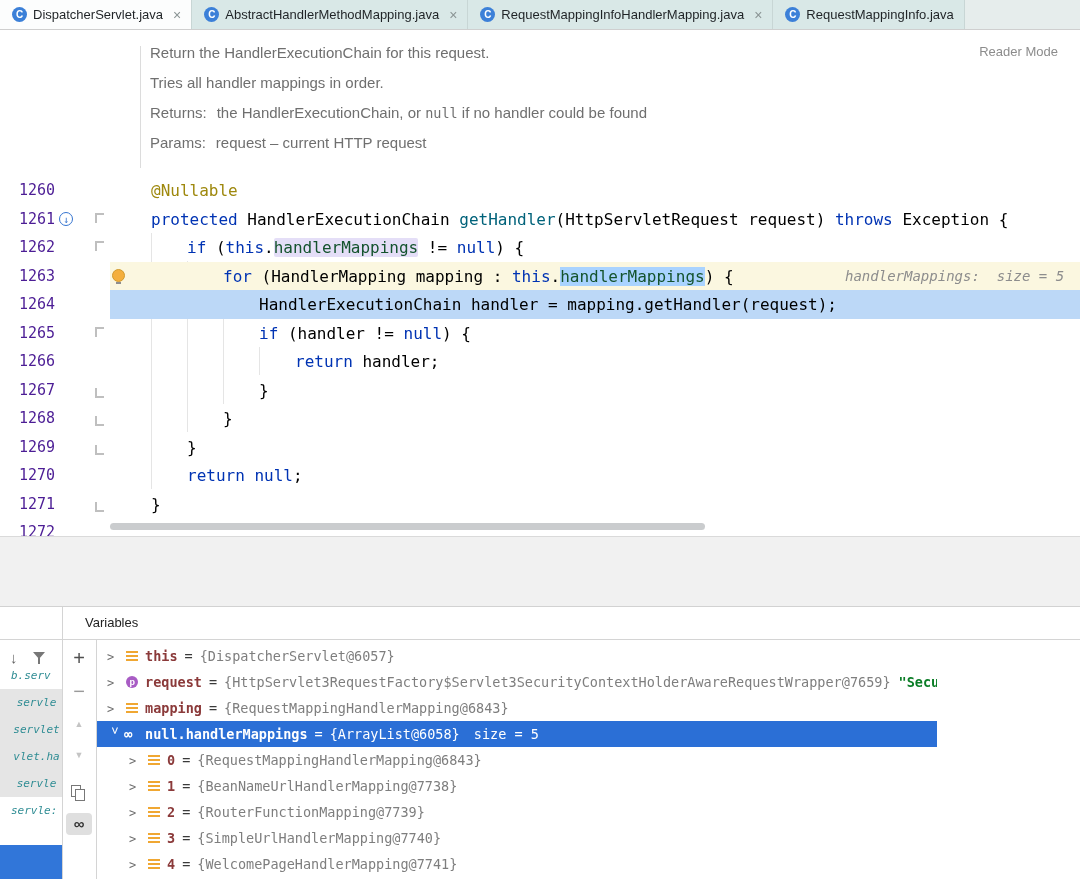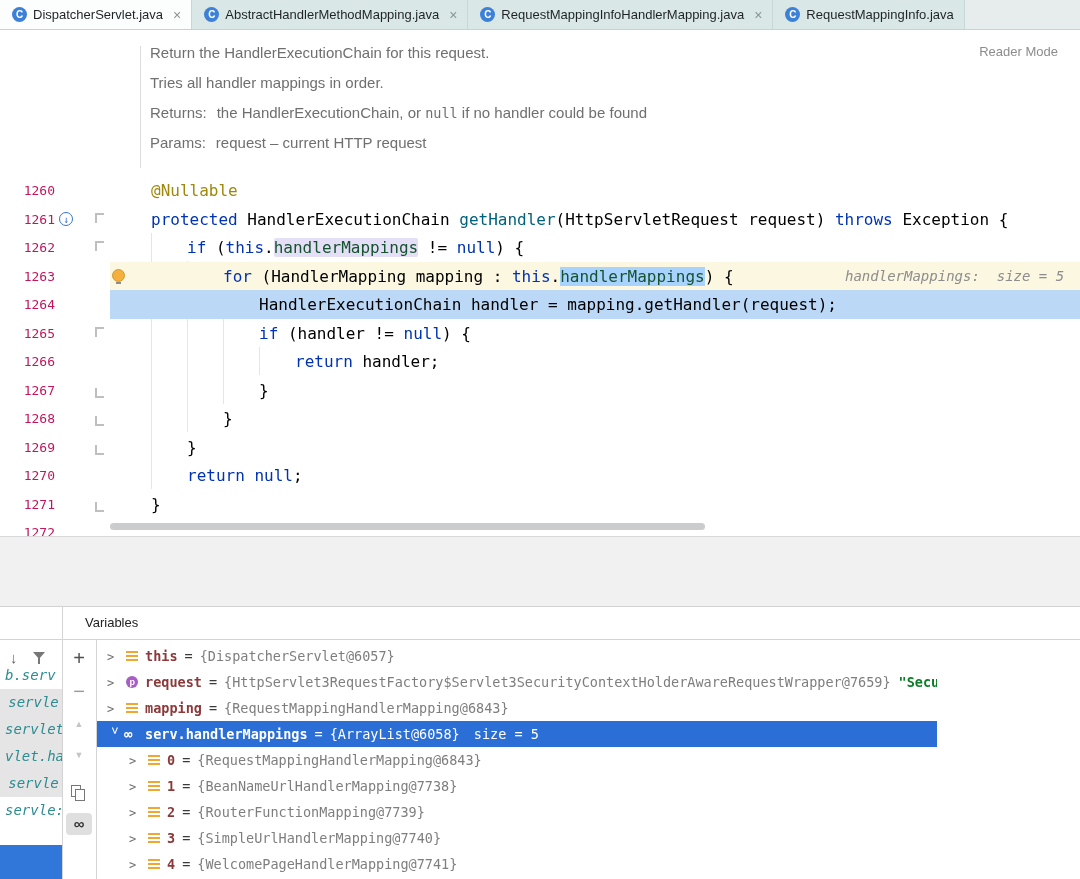--- a/index.html
+++ b/index.html
@@ -25,21 +25,21 @@
   .docblock{position:absolute;top:8px;left:150px;font-size:15px;color:#6F6F6F;line-height:30px;
             font-family:"Liberation Sans",sans-serif;}
   .doc-gap{display:inline-block;width:10px;}
   .doc-code{font-family:"DejaVu Sans Mono",monospace;font-size:13.5px;}
   .iguide{position:absolute;width:1px;background:#E5E5E5;}
   .code-area{position:absolute;top:0;left:0;width:1080px;height:506px;}
   .code-row{position:absolute;left:0;width:1080px;height:29px;}
   .row-bg{position:absolute;left:110px;right:0;top:0;bottom:0;}
   .row-caret .row-bg{background:#FBF7E0;}
   .row-exec .row-bg{background:#BCD8F7;}
-  .lnum{position:absolute;left:0;width:55px;text-align:right;font-size:13px;color:#be185d;line-height:29px;}
+  .lnum{position:absolute;left:0;width:55px;text-align:right;font-size:15px;color:#4c1d95;line-height:29px;}
   .codetext{position:absolute;font-size:16px;line-height:29px;white-space:pre;color:#000;}
   .tk-kw{color:#0033B3;}
   .tk-pl{color:#000;}
   .tk-ann{color:#9E880D;}
   .tk-mth{color:#00627A;}
   .tk-fld{color:#14532d;}
   .hl-lav{background:#E4DEF7;border-radius:2px;}
   .hl-blue{background:#A9D3FF;}
   .dbg-hint{position:absolute;left:845px;font-size:14px;font-style:italic;color:#8D8D8D;line-height:29px;white-space:pre;}
   .fold{position:absolute;left:95px;width:7px;height:8px;border-left:2px solid #BFBFBF;}
@@ -64,22 +64,22 @@
   .vline1{position:absolute;left:62px;top:0;width:1px;height:272px;background:#D4D4D4;}
   .vline2{position:absolute;left:96px;top:33px;width:1px;height:239px;background:#D4D4D4;}
 
   .sort-icon{position:absolute;left:10px;top:42px;font-size:15px;font-weight:bold;color:#666;}
   .filter-wrap{position:absolute;left:33px;top:45px;width:14px;height:14px;}
   .funnel-tri{position:absolute;left:0;top:0;width:0;height:0;border-left:6px solid transparent;
               border-right:6px solid transparent;border-top:7px solid #777;}
   .funnel-stem{position:absolute;left:5px;top:6px;width:2px;height:6px;background:#777;}
 
   .frames{position:absolute;left:0;top:55px;width:62px;overflow:hidden;}
-  .frame-row{position:relative;height:27px;font-size:14px;font-style:italic;color:#2E8C93;line-height:27px;
-             padding-left:5px;white-space:nowrap;overflow:hidden;font-family:"DejaVu Sans Mono",monospace;}
+  .frame-row{position:relative;height:27px;font-size:11px;font-style:italic;color:#2E8C93;line-height:27px;
+             padding-left:11px;white-space:nowrap;overflow:hidden;font-family:"DejaVu Sans Mono",monospace;}
   .frame-row.tint{background:#e5e5e5;text-align:center;}
   .frame-sel{position:absolute;left:0;top:238px;width:62px;height:34px;background:#3176D9;}
 
   .vt{position:absolute;left:62px;width:34px;text-align:center;color:#5A5A5A;}
   .vt-add{top:41px;font-size:20px;line-height:20px;color:#4F4F4F;}
   .vt-rem{top:74px;font-size:20px;line-height:20px;color:#9A9A9A;}
   .vt-up{top:112px;font-size:9px;color:#C4C4C4;}
   .vt-down{top:143px;font-size:9px;color:#C4C4C4;}
   .vt-copy{top:178px;height:18px;}
   .copy-back{position:absolute;left:9px;top:0;width:10px;height:12px;border:1.5px solid #777;background:#fff;box-sizing:border-box;}
@@ -250,21 +250,21 @@
     <div class="vt vt-copy">
         <span class="copy-back"></span>
         <span class="copy-front"></span>
       </div>
     <div class="vt vt-watch"><span class="inf">∞</span></div>
 
     <div class="vtree">
         <div class="vrow" style="top: 36px; padding-left: 10px;"><span class="chev">&gt;</span><span class="vicon value"></span><span class="vname">this</span><span class="veq">=</span><span class="vval">{DispatcherServlet@6057}</span></div>
         <div class="vrow" style="top: 62px; padding-left: 10px;"><span class="chev">&gt;</span><span class="vicon param"></span><span class="vname">request</span><span class="veq">=</span><span class="vval">{HttpServlet3RequestFactory$Servlet3SecurityContextHolderAwareRequestWrapper@7659}</span><span class="vstr">"SecurityCo</span></div>
         <div class="vrow" style="top: 88px; padding-left: 10px;"><span class="chev">&gt;</span><span class="vicon value"></span><span class="vname">mapping</span><span class="veq">=</span><span class="vval">{RequestMappingHandlerMapping@6843}</span></div>
-        <div class="vrow sel" style="top: 114px; padding-left: 10px;"><span class="chev open">&gt;</span><span class="vicon watch"></span><span class="vname">serv.handlerMappings</span><span class="veq">=</span><span class="vval">{ArrayList@6058}</span><span class="vextra">size = 5</span></div>
+        <div class="vrow sel" style="top: 114px; padding-left: 10px;"><span class="chev open">&gt;</span><span class="vicon watch"></span><span class="vname">null.handlerMappings</span><span class="veq">=</span><span class="vval">{ArrayList@6058}</span><span class="vextra">size = 5</span></div>
         <div class="vrow" style="top: 140px; padding-left: 32px;"><span class="chev">&gt;</span><span class="vicon value"></span><span class="vname">0</span><span class="veq">=</span><span class="vval">{RequestMappingHandlerMapping@6843}</span></div>
         <div class="vrow" style="top: 166px; padding-left: 32px;"><span class="chev">&gt;</span><span class="vicon value"></span><span class="vname">1</span><span class="veq">=</span><span class="vval">{BeanNameUrlHandlerMapping@7738}</span></div>
         <div class="vrow" style="top: 192px; padding-left: 32px;"><span class="chev">&gt;</span><span class="vicon value"></span><span class="vname">2</span><span class="veq">=</span><span class="vval">{RouterFunctionMapping@7739}</span></div>
         <div class="vrow" style="top: 218px; padding-left: 32px;"><span class="chev">&gt;</span><span class="vicon value"></span><span class="vname">3</span><span class="veq">=</span><span class="vval">{SimpleUrlHandlerMapping@7740}</span></div>
         <div class="vrow" style="top: 244px; padding-left: 32px;"><span class="chev">&gt;</span><span class="vicon value"></span><span class="vname">4</span><span class="veq">=</span><span class="vval">{WelcomePageHandlerMapping@7741}</span></div>
       </div>
   </div>
 
 </div>
 

